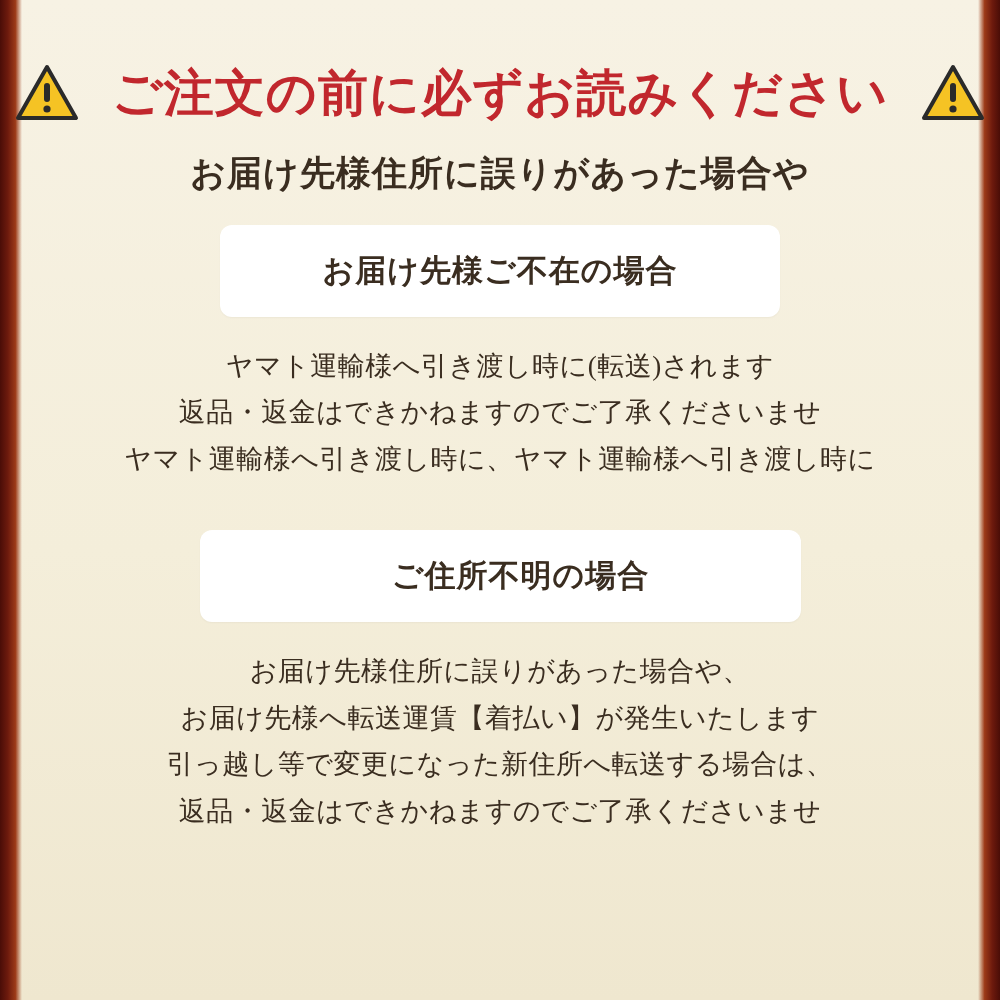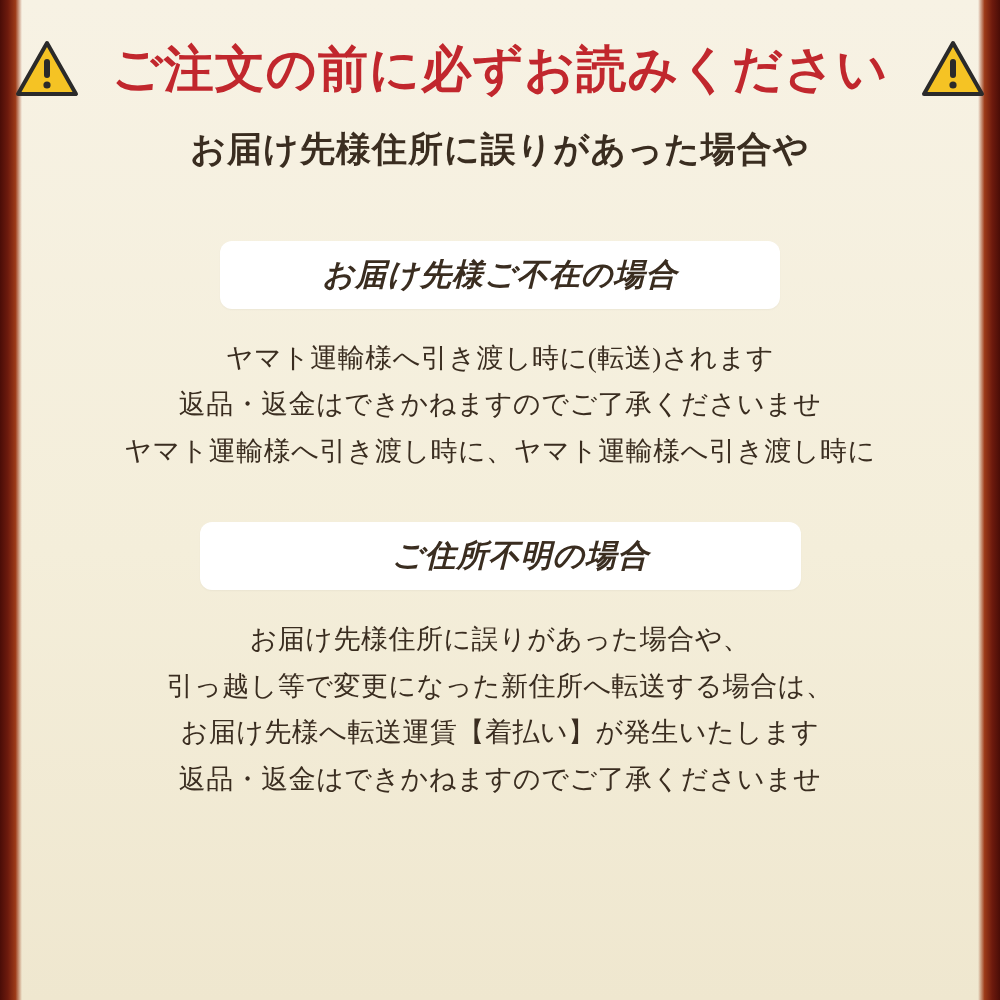--- a/index.html
+++ b/index.html
@@ -45,21 +45,21 @@
     padding: 0 30px;
     text-align: center;
   }
 
   
   .title-row {
     display: flex;
     align-items: center;
     justify-content: center;
     gap: 33px;
-    padding-top: 40px;
+    padding-top: 64px;
   }
   .warn-icon {
     width: 64px;
     height: 58px;
     flex: 0 0 auto;
     display: block;
   }
   .title-text {
     font-size: 50px;
     font-weight: bold;
@@ -72,30 +72,29 @@
   .subtitle {
     margin-top: 28px;
     font-size: 35px;
     font-weight: bold;
     color: #3a2d20;
     letter-spacing: 1px;
   }
 
   
   .section-header {
-    margin: 68px auto 0;
+    margin: 28px auto 0;
     width: 560px;
-    height: 68px;
+    height: 92px;
     border-radius: 12px;
     background: #ffffff;
     display: flex;
     align-items: center;
     justify-content: center;
     box-shadow: 0 1px 2px rgba(0,0,0,0.04);
-    font-style: italic;
   }
   .section-header span {
     font-size: 31px;
     font-weight: bold;
     color: #3a2d20;
     letter-spacing: 1px;
   }
 
   .section-body {
     margin-top: 26px;
@@ -143,19 +142,19 @@
       <div class="line">ヤマト運輸様へ引き渡し時に(転送)されます</div>
       <div class="line">返品・返金はできかねますのでご了承くださいませ</div>
       <div class="line">ヤマト運輸様へ引き渡し時に、ヤマト運輸様へ引き渡し時に</div>
     </div>
 
     <div class="section-header gap-2">
       <span>ご住所不明の場合</span>
     </div>
     <div class="section-body">
       <div class="line">お届け先様住所に誤りがあった場合や、</div>
+      <div class="line">お届け先様へ転送運賃【着払い】が発生いたします</div>
       <div class="line">引っ越し等で変更になった新住所へ転送する場合は、</div>
-      <div class="line">お届け先様へ転送運賃【着払い】が発生いたします</div>
       <div class="line">返品・返金はできかねますのでご了承くださいませ</div>
     </div>
 
   </div>
 </div>
 
 </body></html>

